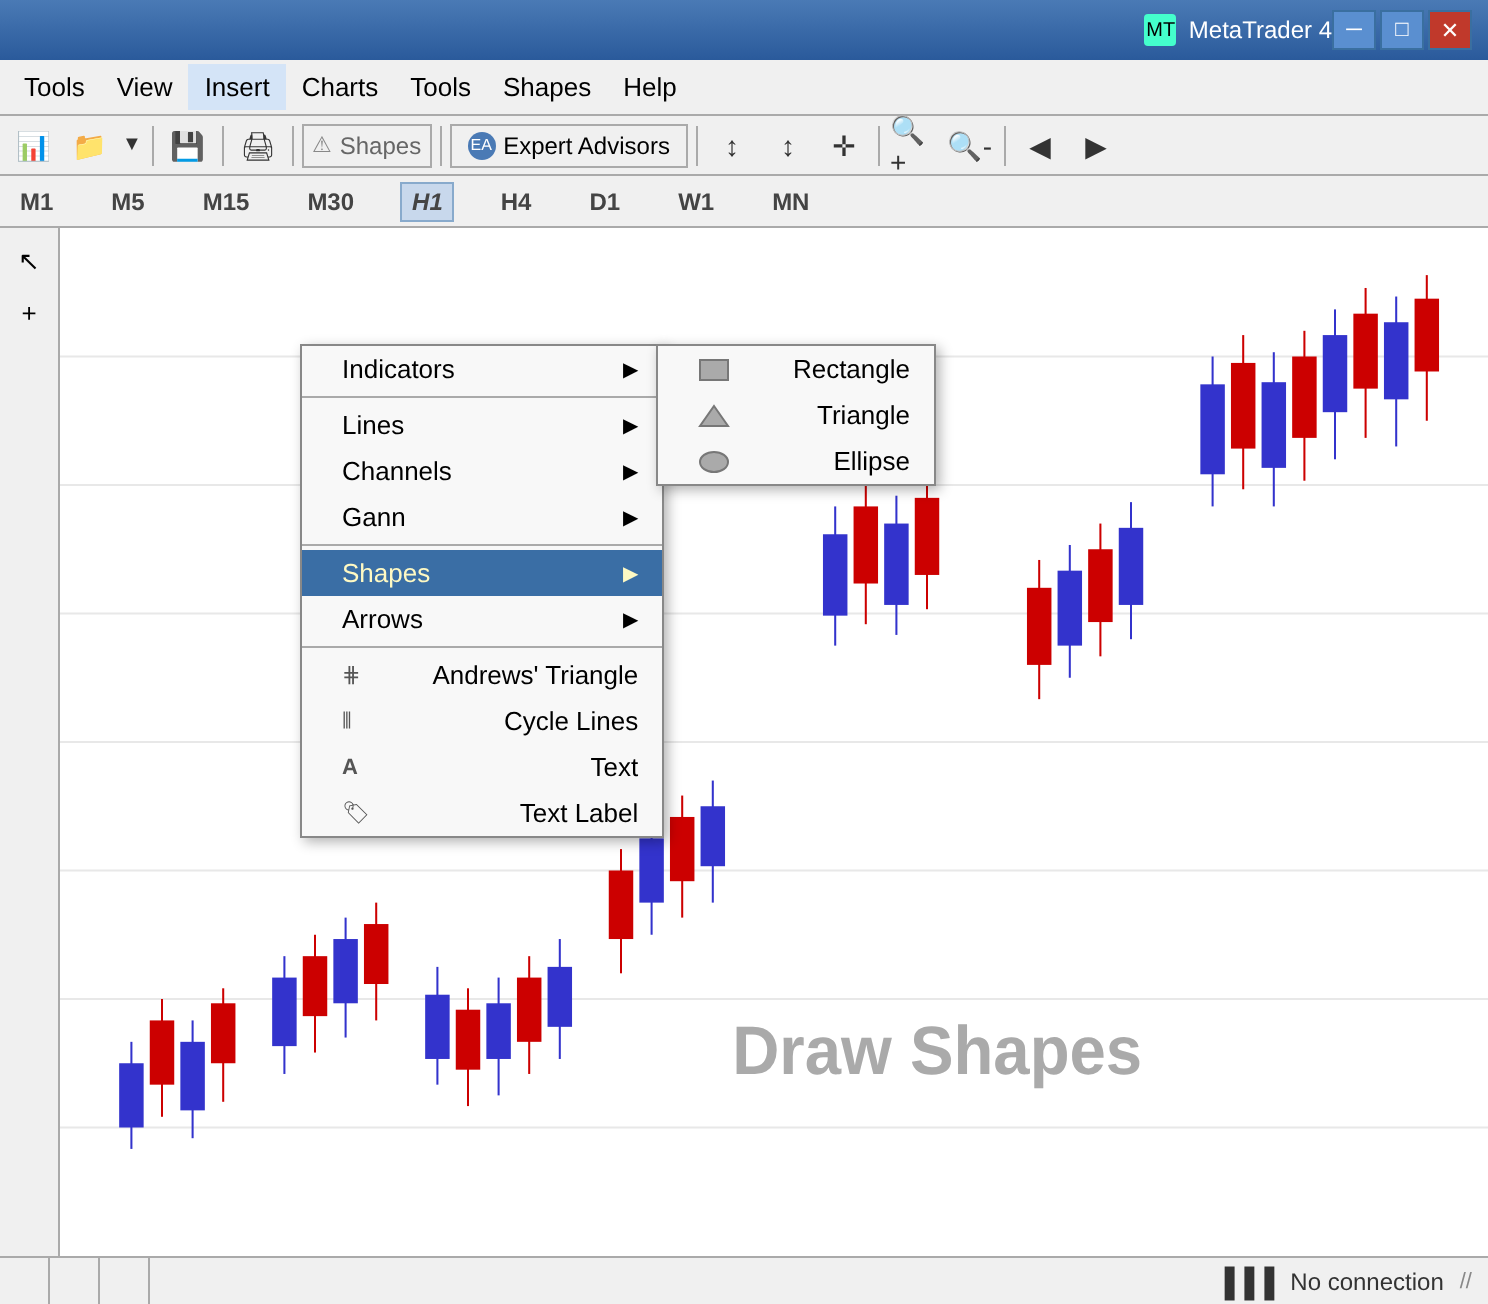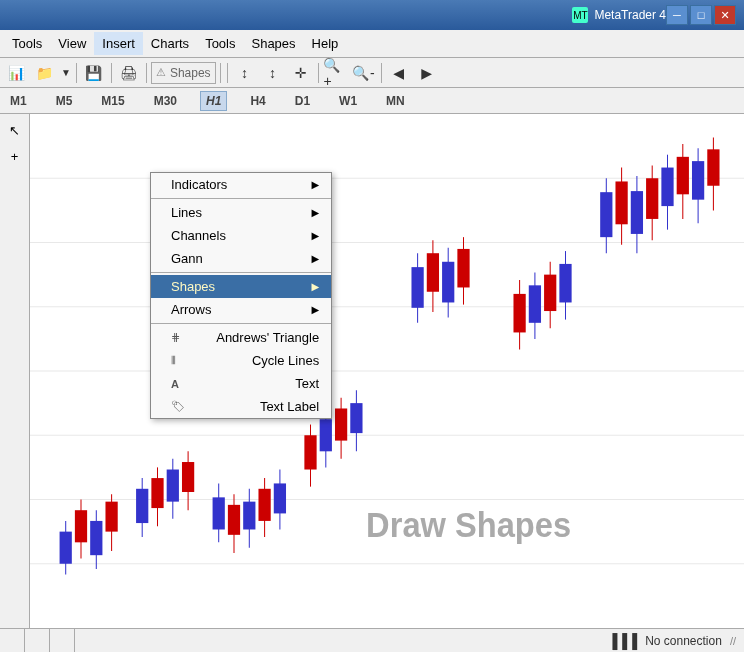--- a/index.html
+++ b/index.html
@@ -198,20 +198,24 @@
   <div class="toolbar-sep"></div>
   <div class="toolbar-btn">🖨</div>
   <div class="toolbar-sep"></div>
 
   <div style="display:flex;align-items:center;border:1px solid #aaa;padding:0 4px;height:22px;font-size:12px;color:#666;gap:4px;">
     <span style="color:#888;font-size:11px;">⚠</span>
     <span>Shapes</span>
   </div>
   <div class="toolbar-sep"></div>
 
+  <div class="ea-btn">
+    <div class="ea-icon">EA</div>
+    <span>Expert Advisors</span>
+  </div>
   <div class="toolbar-sep"></div>
 
   <div class="toolbar-btn">↕</div>
   <div class="toolbar-btn">↕</div>
   <div class="toolbar-btn">✛</div>
   <div class="toolbar-sep"></div>
   <div class="toolbar-btn">🔍+</div>
   <div class="toolbar-btn">🔍-</div>
   <div class="toolbar-sep"></div>
   <div class="toolbar-btn">◀</div>
@@ -369,20 +373,40 @@
       <div class="dropdown-item">
         <span style="font-size:11px;margin-right:4px;color:#555;font-weight:bold;">A</span>
         <span>Text</span>
       </div>
       <div class="dropdown-item">
         <span style="font-size:11px;margin-right:4px;color:#555;">🏷</span>
         <span>Text Label</span>
       </div>
     </div>
 
+    <div class="dropdown" id="shapes-submenu" style="top:58px;left:298px;">
+      <div class="dropdown-item" style="display:flex;align-items:center;gap:6px;">
+        <svg width="16" height="12">
+            <rect x="1" y="1" width="14" height="10" fill="#aaa" stroke="#777" stroke-width="1"></rect>
+          </svg>
+        <span>Rectangle</span>
+      </div>
+      <div class="dropdown-item" style="display:flex;align-items:center;gap:6px;">
+        <svg width="16" height="12">
+            <polygon points="8,1 15,11 1,11" fill="#aaa" stroke="#777" stroke-width="1"></polygon>
+          </svg>
+        <span>Triangle</span>
+      </div>
+      <div class="dropdown-item" style="display:flex;align-items:center;gap:6px;">
+        <svg width="16" height="12">
+            <ellipse cx="8" cy="6" rx="7" ry="5" fill="#aaa" stroke="#777" stroke-width="1"></ellipse>
+          </svg>
+        <span>Ellipse</span>
+      </div>
+    </div>
 
   </div>
 </div>
 
 <div class="status-bar">
   <div class="status-section"></div>
   <div class="status-section"></div>
   <div class="status-section"></div>
   <div class="status-right">
     <span style="font-size:14px;">▐▐▐</span>

